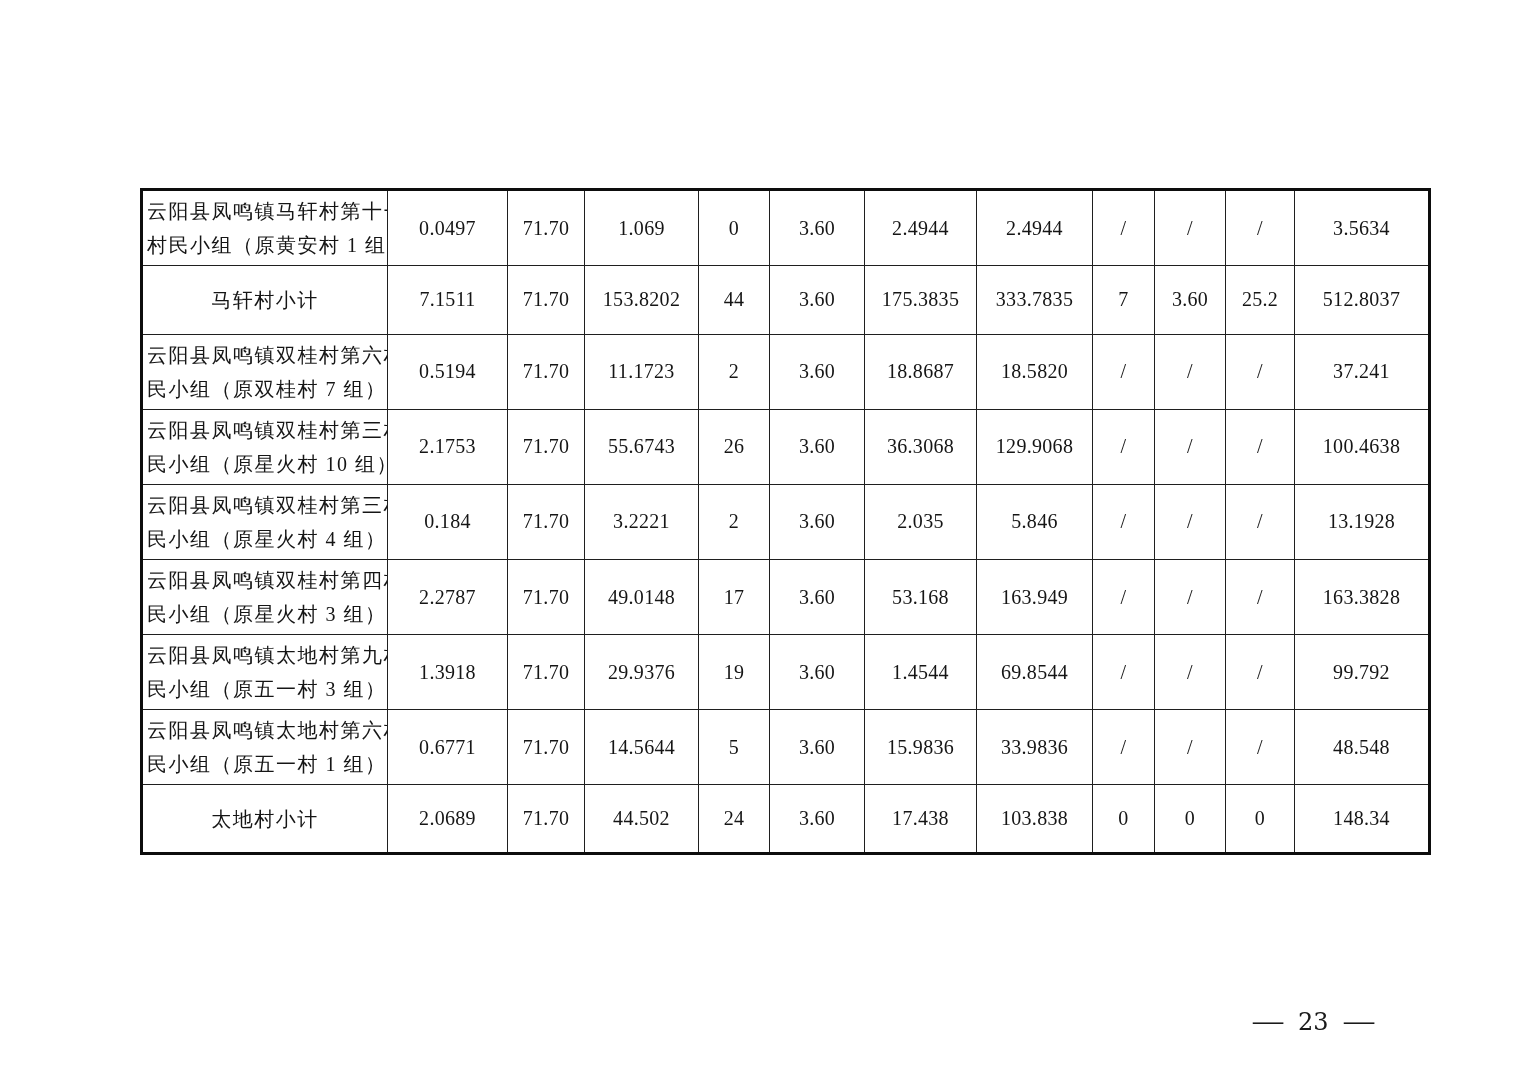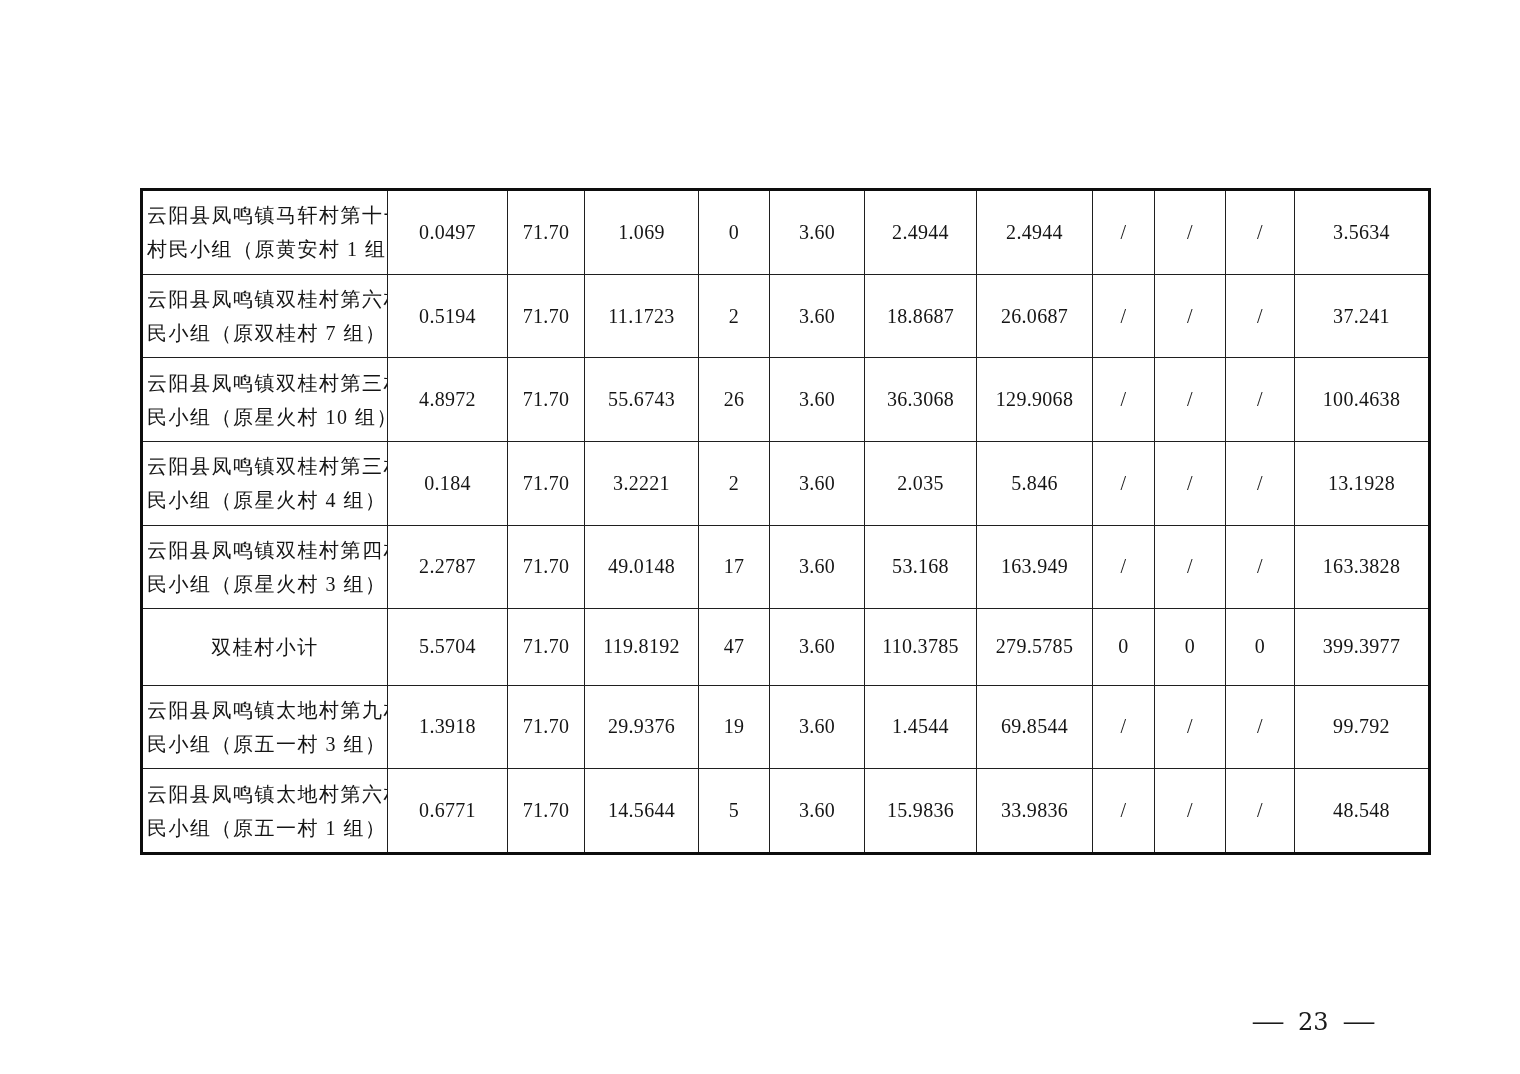--- a/index.html
+++ b/index.html
@@ -97,41 +97,57 @@
           <td class="num-cell">3.60</td>
           <td class="num-cell">2.4944</td>
           <td class="num-cell">2.4944</td>
           <td class="num-cell">/</td>
           <td class="num-cell">/</td>
           <td class="num-cell">/</td>
           <td class="num-cell">3.5634</td>
         </tr>
         <tr style="height: 66.7px;">
           <td class="name-cell">
+            <div>马轩村小计</div>
+          </td>
+          <td class="num-cell">7.1511</td>
+          <td class="num-cell">71.70</td>
+          <td class="num-cell">153.8202</td>
+          <td class="num-cell">44</td>
+          <td class="num-cell">3.60</td>
+          <td class="num-cell">175.3835</td>
+          <td class="num-cell">333.7835</td>
+          <td class="num-cell">7</td>
+          <td class="num-cell">3.60</td>
+          <td class="num-cell">25.2</td>
+          <td class="num-cell">512.8037</td>
+        </tr>
+        <tr style="height: 66.7px;">
+          <td class="name-cell">
             <div>云阳县凤鸣镇双桂村第六村</div>
             <div>民小组（原双桂村 7 组）</div>
           </td>
           <td class="num-cell">0.5194</td>
           <td class="num-cell">71.70</td>
           <td class="num-cell">11.1723</td>
           <td class="num-cell">2</td>
           <td class="num-cell">3.60</td>
           <td class="num-cell">18.8687</td>
-          <td class="num-cell">26.0687</td>
+          <td class="num-cell">18.5820</td>
           <td class="num-cell">/</td>
           <td class="num-cell">/</td>
           <td class="num-cell">/</td>
           <td class="num-cell">37.241</td>
         </tr>
         <tr style="height: 66.7px;">
           <td class="name-cell">
             <div>云阳县凤鸣镇双桂村第三村</div>
             <div>民小组（原星火村 10 组）</div>
           </td>
-          <td class="num-cell">4.8972</td>
+          <td class="num-cell">2.1753</td>
           <td class="num-cell">71.70</td>
           <td class="num-cell">55.6743</td>
           <td class="num-cell">26</td>
           <td class="num-cell">3.60</td>
           <td class="num-cell">36.3068</td>
           <td class="num-cell">129.9068</td>
           <td class="num-cell">/</td>
           <td class="num-cell">/</td>
           <td class="num-cell">/</td>
           <td class="num-cell">100.4638</td>
@@ -165,36 +181,20 @@
           <td class="num-cell">3.60</td>
           <td class="num-cell">53.168</td>
           <td class="num-cell">163.949</td>
           <td class="num-cell">/</td>
           <td class="num-cell">/</td>
           <td class="num-cell">/</td>
           <td class="num-cell">163.3828</td>
         </tr>
         <tr style="height: 66.7px;">
           <td class="name-cell">
-            <div>双桂村小计</div>
-          </td>
-          <td class="num-cell">5.5704</td>
-          <td class="num-cell">71.70</td>
-          <td class="num-cell">119.8192</td>
-          <td class="num-cell">47</td>
-          <td class="num-cell">3.60</td>
-          <td class="num-cell">110.3785</td>
-          <td class="num-cell">279.5785</td>
-          <td class="num-cell">0</td>
-          <td class="num-cell">0</td>
-          <td class="num-cell">0</td>
-          <td class="num-cell">399.3977</td>
-        </tr>
-        <tr style="height: 66.7px;">
-          <td class="name-cell">
             <div>云阳县凤鸣镇太地村第九村</div>
             <div>民小组（原五一村 3 组）</div>
           </td>
           <td class="num-cell">1.3918</td>
           <td class="num-cell">71.70</td>
           <td class="num-cell">29.9376</td>
           <td class="num-cell">19</td>
           <td class="num-cell">3.60</td>
           <td class="num-cell">1.4544</td>
           <td class="num-cell">69.8544</td>
@@ -212,20 +212,36 @@
           <td class="num-cell">71.70</td>
           <td class="num-cell">14.5644</td>
           <td class="num-cell">5</td>
           <td class="num-cell">3.60</td>
           <td class="num-cell">15.9836</td>
           <td class="num-cell">33.9836</td>
           <td class="num-cell">/</td>
           <td class="num-cell">/</td>
           <td class="num-cell">/</td>
           <td class="num-cell">48.548</td>
+        </tr>
+        <tr style="height: 66.7px;">
+          <td class="name-cell">
+            <div>太地村小计</div>
+          </td>
+          <td class="num-cell">2.0689</td>
+          <td class="num-cell">71.70</td>
+          <td class="num-cell">44.502</td>
+          <td class="num-cell">24</td>
+          <td class="num-cell">3.60</td>
+          <td class="num-cell">17.438</td>
+          <td class="num-cell">103.838</td>
+          <td class="num-cell">0</td>
+          <td class="num-cell">0</td>
+          <td class="num-cell">0</td>
+          <td class="num-cell">148.34</td>
         </tr>
       </tbody>
   </table>
 
   <div class="page-number">
     <span class="dash">—</span>
     <span>23</span>
     <span class="dash">—</span>
   </div>
 

